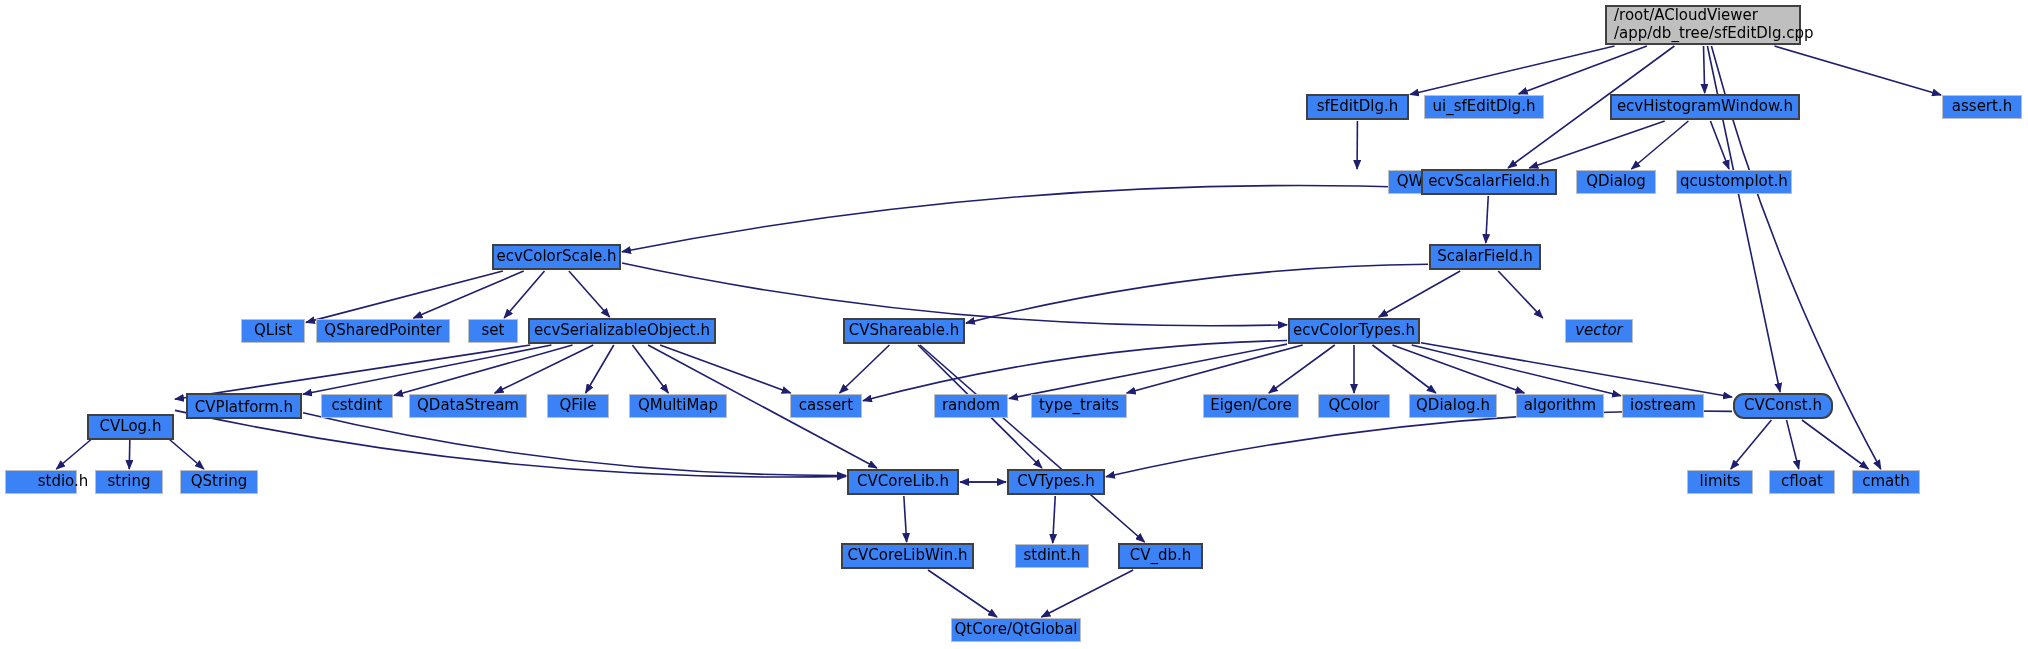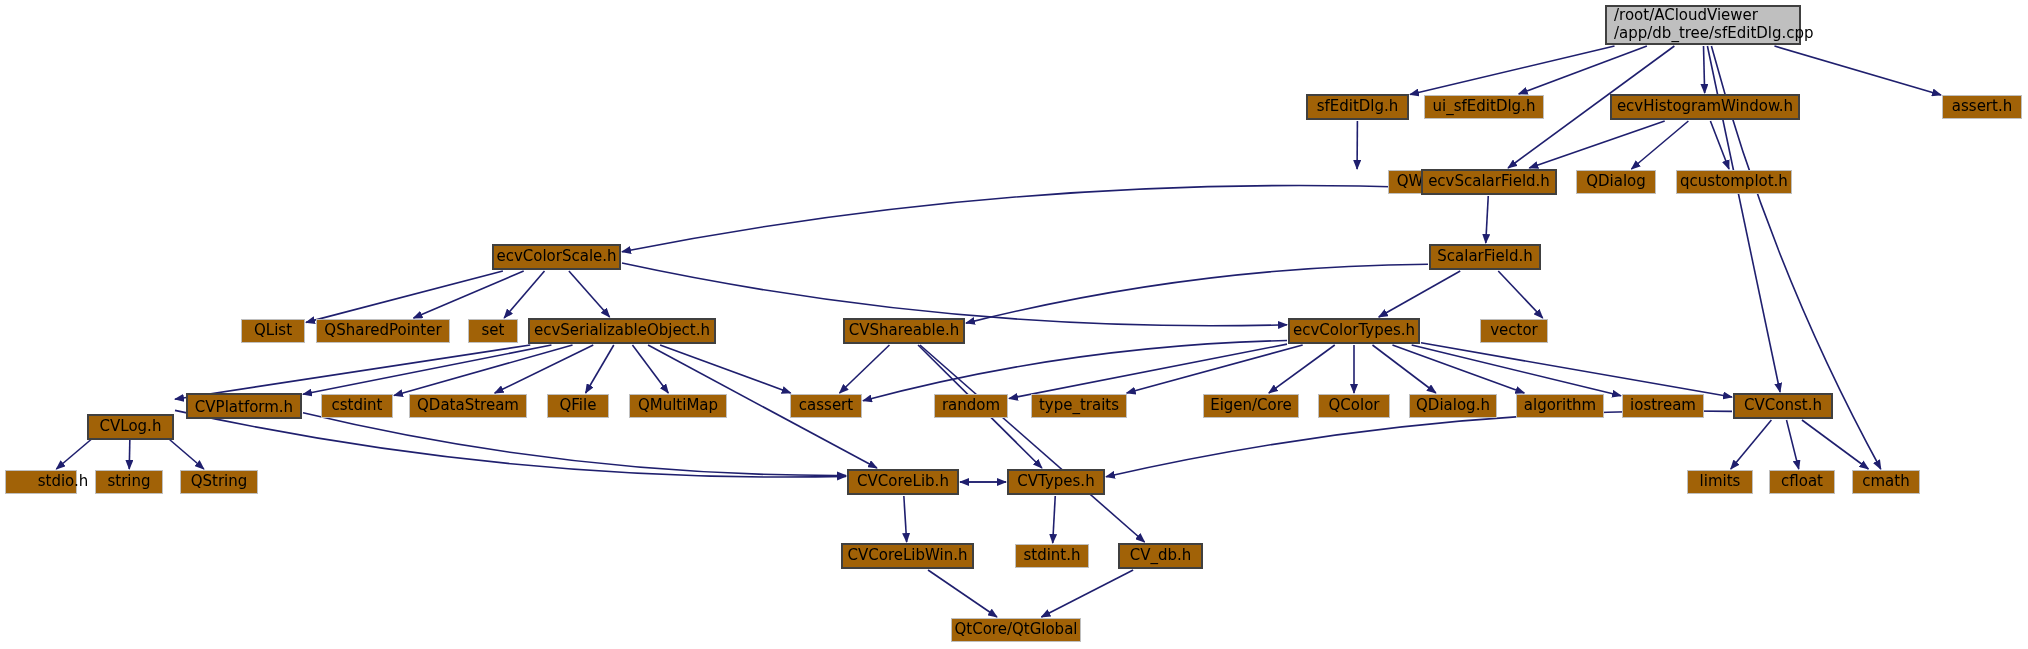--- a/index.html
+++ b/index.html
@@ -21,21 +21,21 @@
     width: 2028px;
     height: 649px;
     pointer-events: none;
   }
   .node {
     position: absolute;
     box-sizing: border-box;
     display: flex;
     align-items: center;
     justify-content: center;
-    background: #a16207;
+    background: #3b82f6;
     border: 1px solid #bfbfbf;
     color: #000000;
     font-size: 15px;
     line-height: 1.18;
     white-space: pre;
     text-align: center;
     letter-spacing: 0px;
     z-index: 5;
   }
   .node.strong {
@@ -132,36 +132,36 @@
       <div class="node weak" style="left: 1576px; top: 170px; width: 80px; height: 24px;"><span class="node-label">QDialog</span></div>
       <div class="node weak" style="left: 1676px; top: 170px; width: 116px; height: 24px;"><span class="node-label">qcustomplot.h</span></div>
       <div class="node strong" style="left: 492px; top: 244px; width: 129px; height: 26px;"><span class="node-label">ecvColorScale.h</span></div>
       <div class="node strong" style="left: 1429px; top: 244px; width: 112px; height: 26px;"><span class="node-label">ScalarField.h</span></div>
       <div class="node weak" style="left: 241px; top: 319px; width: 64px; height: 24px;"><span class="node-label">QList</span></div>
       <div class="node weak" style="left: 316px; top: 319px; width: 134px; height: 24px;"><span class="node-label">QSharedPointer</span></div>
       <div class="node weak" style="left: 468px; top: 319px; width: 50px; height: 24px;"><span class="node-label">set</span></div>
       <div class="node strong" style="left: 528px; top: 318px; width: 188px; height: 26px;"><span class="node-label">ecvSerializableObject.h</span></div>
       <div class="node strong" style="left: 843px; top: 318px; width: 122px; height: 26px;"><span class="node-label">CVShareable.h</span></div>
       <div class="node strong" style="left: 1288px; top: 318px; width: 132px; height: 26px;"><span class="node-label">ecvColorTypes.h</span></div>
-      <div class="node weak" style="left: 1480px; top: 319px; width: 68px; height: 24px;"><span class="node-label">vector</span></div>
+      <div class="node weak" style="left: 1565px; top: 319px; width: 68px; height: 24px; font-style: italic;"><span class="node-label">vector</span></div>
       <div class="node strong" style="left: 87px; top: 393px; width: 87px; height: 26px; margin-top: 21px;"><span class="node-label">CVLog.h</span></div>
       <div class="node strong" style="left: 186px; top: 393px; width: 116px; height: 26px; align-items: flex-end;"><span class="node-label">CVPlatform.h</span></div>
       <div class="node weak" style="left: 321px; top: 394px; width: 72px; height: 24px;"><span class="node-label">cstdint</span></div>
       <div class="node weak" style="left: 409px; top: 394px; width: 118px; height: 24px;"><span class="node-label">QDataStream</span></div>
       <div class="node weak" style="left: 547px; top: 394px; width: 62px; height: 24px;"><span class="node-label">QFile</span></div>
       <div class="node weak" style="left: 629px; top: 394px; width: 98px; height: 24px;"><span class="node-label">QMultiMap</span></div>
       <div class="node weak" style="left: 790px; top: 394px; width: 72px; height: 24px;"><span class="node-label">cassert</span></div>
       <div class="node weak" style="left: 934px; top: 394px; width: 74px; height: 24px;"><span class="node-label">random</span></div>
       <div class="node weak" style="left: 1031px; top: 394px; width: 96px; height: 24px;"><span class="node-label">type_traits</span></div>
       <div class="node weak" style="left: 1203px; top: 394px; width: 96px; height: 24px;"><span class="node-label">Eigen/Core</span></div>
       <div class="node weak" style="left: 1318px; top: 394px; width: 72px; height: 24px;"><span class="node-label">QColor</span></div>
       <div class="node weak" style="left: 1409px; top: 394px; width: 88px; height: 24px;"><span class="node-label">QDialog.h</span></div>
       <div class="node weak" style="left: 1516px; top: 394px; width: 88px; height: 24px;"><span class="node-label">algorithm</span></div>
       <div class="node weak" style="left: 1622px; top: 394px; width: 82px; height: 24px;"><span class="node-label">iostream</span></div>
-      <div class="node strong" style="left: 1733px; top: 393px; width: 100px; height: 26px;"><span class="node-label">CVConst.h</span></div>
+      <div class="node strong" style="left: 1733px; top: 393px; width: 100px; height: 26px; border-radius: 11px;"><span class="node-label">CVConst.h</span></div>
       <div class="node weak" style="left: 5px; top: 470px; width: 72px; height: 24px; padding-left: 44px;"><span class="node-label">stdio.h</span></div>
       <div class="node weak" style="left: 95px; top: 470px; width: 68px; height: 24px;"><span class="node-label">string</span></div>
       <div class="node weak" style="left: 180px; top: 470px; width: 78px; height: 24px;"><span class="node-label">QString</span></div>
       <div class="node strong" style="left: 847px; top: 469px; width: 112px; height: 26px;"><span class="node-label">CVCoreLib.h</span></div>
       <div class="node strong" style="left: 1007px; top: 469px; width: 98px; height: 26px;"><span class="node-label">CVTypes.h</span></div>
       <div class="node weak" style="left: 1687px; top: 470px; width: 66px; height: 24px;"><span class="node-label">limits</span></div>
       <div class="node weak" style="left: 1769px; top: 470px; width: 66px; height: 24px;"><span class="node-label">cfloat</span></div>
       <div class="node weak" style="left: 1852px; top: 470px; width: 68px; height: 24px;"><span class="node-label">cmath</span></div>
       <div class="node strong" style="left: 841px; top: 543px; width: 133px; height: 26px;"><span class="node-label">CVCoreLibWin.h</span></div>
       <div class="node weak" style="left: 1015px; top: 544px; width: 74px; height: 24px;"><span class="node-label">stdint.h</span></div>

